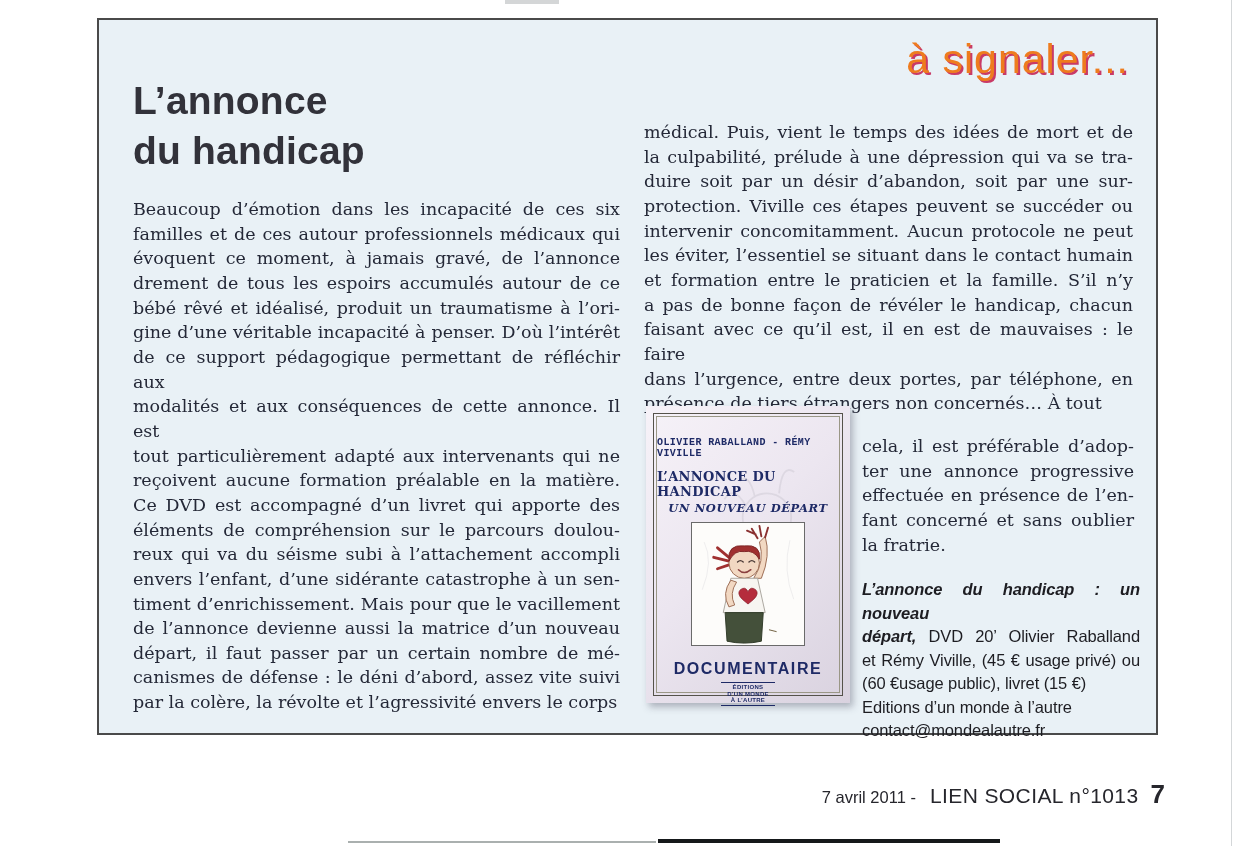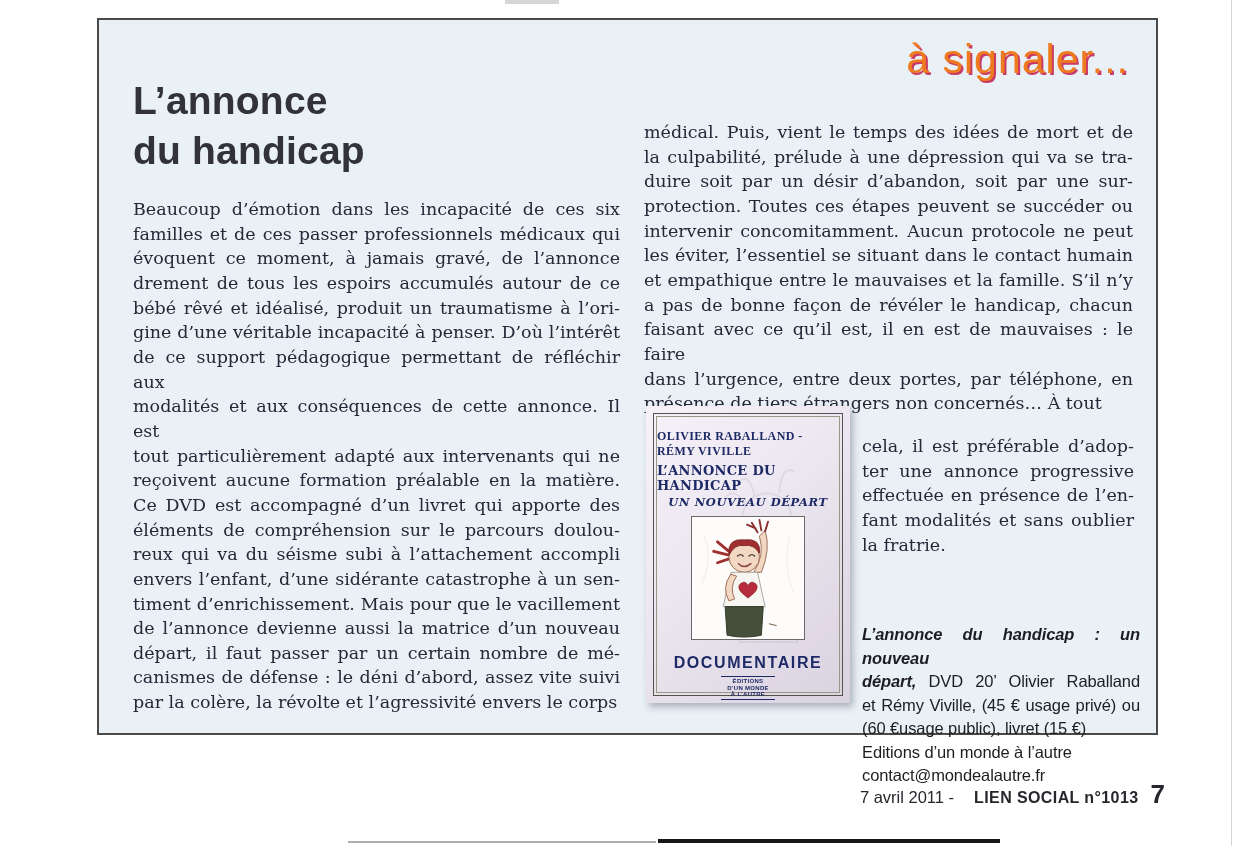--- a/index.html
+++ b/index.html
@@ -49,26 +49,26 @@
     background:linear-gradient(135deg,#f6f2f8 0%,#ece6f0 45%,#d9d2df 100%);
     box-shadow:3px 4px 7px rgba(60,60,80,0.35);
   }
   .cover-sketch{position:absolute;right:-8px;top:30px;opacity:0.09;}
   .cover-frame{position:absolute;inset:7px;border:1px solid #55524a;}
   .cover-frame-inner{
     position:absolute;inset:2px;border:1px solid #9a9786;
     display:flex;flex-direction:column;align-items:center;color:var(--cover-navy);
   }
   .cover-authors{
-    margin-top:12px;font-size:12px;font-weight:700;letter-spacing:0.4px;
-    font-family:Liberation Serif, serif;
+    margin-top:20px;font-size:10px;font-weight:700;letter-spacing:0.4px;
+    font-family:Liberation Mono, monospace;
   }
   .cover-rule{width:150px;height:1px;background:var(--cover-navy);margin-top:4px;}
   .cover-title{
-    margin-top:0;font-family:"DejaVu Serif",serif;font-size:13px;font-weight:700;
+    margin-top:6px;font-family:"DejaVu Serif",serif;font-size:13px;font-weight:700;
     letter-spacing:0.3px;
   }
   .cover-subtitle{
     margin-top:2px;font-family:"DejaVu Serif",serif;font-size:11.5px;
     font-weight:700;font-style:italic;letter-spacing:0.6px;
   }
   .cover-art{
     margin-top:7px;width:114px;height:128px;border:1px solid #6a6a6a;
     background:#fdfcfa;display:flex;align-items:center;justify-content:center;
     position:relative;z-index:2;
@@ -83,28 +83,28 @@
     padding:1px 6px;text-align:center;font-size:6px;font-weight:700;
     line-height:6.5px;letter-spacing:0.3px;color:var(--cover-navy);
   }
   
   .caption{
     position:absolute;left:862px;top:578px;width:278px;
     font-family:"Liberation Sans",sans-serif;font-size:16.5px;
     line-height:23.5px;color:#1d1d22;letter-spacing:-0.1px;
   }
   .caption .cj{text-align:justify;text-align-last:justify;}
-  .caption .bold-it{font-weight:700;font-style:italic;margin-top:45px;}
+  .caption .bold-it{font-weight:700;font-style:italic;}
   
   .footer{
     position:absolute;top:779px;right:76px;display:flex;align-items:baseline;
     font-family:"Liberation Sans",sans-serif;color:var(--footer-text);
   }
   .footer-date{font-size:16.5px;}
-  .footer-journal{font-size:16px;font-weight:700;letter-spacing:0.4px;margin-left:20px;}
+  .footer-journal{font-size:21px;font-weight:400;letter-spacing:0.4px;margin-left:14px;}
   .footer-page{font-size:26px;font-weight:700;margin-left:12px;}
   
   .scan-mark-top{position:absolute;left:505px;top:0;width:54px;height:4px;background:#b7babc;opacity:0.6;}
   .scan-bar-gray{position:absolute;left:348px;top:841px;width:308px;height:2px;background:#8d9694;opacity:0.75;}
   .scan-bar-dark{position:absolute;left:658px;top:839px;width:342px;height:4px;background:#15181a;}
   .scan-edge-right{position:absolute;right:9px;top:0;width:1px;height:846px;background:#c9cdd0;opacity:0.8;}
 </style>
 </head>
 <body>
 
@@ -114,21 +114,21 @@
 
   <div class="section-label">à signaler...</div>
 
   <div class="article-title">
     <div>L’annonce</div>
     <div>du handicap</div>
   </div>
 
   <div class="serifcol col-left">
       <div class="jline">Beaucoup d’émotion dans les incapacité de ces six</div>
-      <div class="jline">familles et de ces passer professionnels médicaux qui</div>
+      <div class="jline">familles et de ces autour professionnels médicaux qui</div>
       <div class="jline">évoquent ce moment, à jamais gravé, de l’annonce</div>
       <div class="jline">drement de tous les espoirs accumulés autour de ce</div>
       <div class="jline">bébé rêvé et idéalisé, produit un traumatisme à l’ori-</div>
       <div class="jline">gine d’une véritable incapacité à penser. D’où l’intérêt</div>
       <div class="jline">de ce support pédagogique permettant de réfléchir aux</div>
       <div class="jline">modalités et aux conséquences de cette annonce. Il est</div>
       <div class="jline">tout particulièrement adapté aux intervenants qui ne</div>
       <div class="jline">reçoivent aucune formation préalable en la matière.</div>
       <div class="jline">Ce DVD est accompagné d’un livret qui apporte des</div>
       <div class="jline">éléments de compréhension sur le parcours doulou-</div>
@@ -138,35 +138,35 @@
       <div class="jline">de l’annonce devienne aussi la matrice d’un nouveau</div>
       <div class="jline">départ, il faut passer par un certain nombre de mé-</div>
       <div class="jline">canismes de défense : le déni d’abord, assez vite suivi</div>
       <div class="jline last">par la colère, la révolte et l’agressivité envers le corps</div>
     </div>
 
   <div class="serifcol col-right-top">
       <div class="jline">médical. Puis, vient le temps des idées de mort et de</div>
       <div class="jline">la culpabilité, prélude à une dépression qui va se tra-</div>
       <div class="jline">duire soit par un désir d’abandon, soit par une sur-</div>
-      <div class="jline">protection. Toutes ces étapes peuvent se succéder ou</div>
+      <div class="jline">protection. Viville ces étapes peuvent se succéder ou</div>
       <div class="jline">intervenir concomitamment. Aucun protocole ne peut</div>
       <div class="jline">les éviter, l’essentiel se situant dans le contact humain</div>
-      <div class="jline">et empathique entre le mauvaises et la famille. S’il n’y</div>
+      <div class="jline">et formation entre le praticien et la famille. S’il n’y</div>
       <div class="jline">a pas de bonne façon de révéler le handicap, chacun</div>
       <div class="jline">faisant avec ce qu’il est, il en est de mauvaises : le faire</div>
       <div class="jline">dans l’urgence, entre deux portes, par téléphone, en</div>
       <div class="jline last">présence de tiers étrangers non concernés… À tout</div>
     </div>
 
   <div class="serifcol wrap-text">
       <div class="jline">cela, il est préférable d’adop-</div>
       <div class="jline">ter une annonce progressive</div>
       <div class="jline">effectuée en présence de l’en-</div>
-      <div class="jline">fant modalités et sans oublier</div>
+      <div class="jline">fant concerné et sans oublier</div>
       <div class="jline last">la fratrie.</div>
     </div>
 
   <div class="cover">
     <svg class="cover-sketch" width="170" height="230" viewBox="0 0 112 128">
       <g fill="none" stroke="#4a4a5a" stroke-width="1.2">
         <circle cx="52" cy="42" r="16"></circle>
         <path d="M38 34 Q30 20 24 30 M44 28 Q40 12 34 18 M60 26 Q62 6 70 12"></path>
         <path d="M35 58 L70 58 L76 92 L30 92 Z"></path>
         <path d="M32 92 L74 92 L72 124 L34 124 Z"></path>

